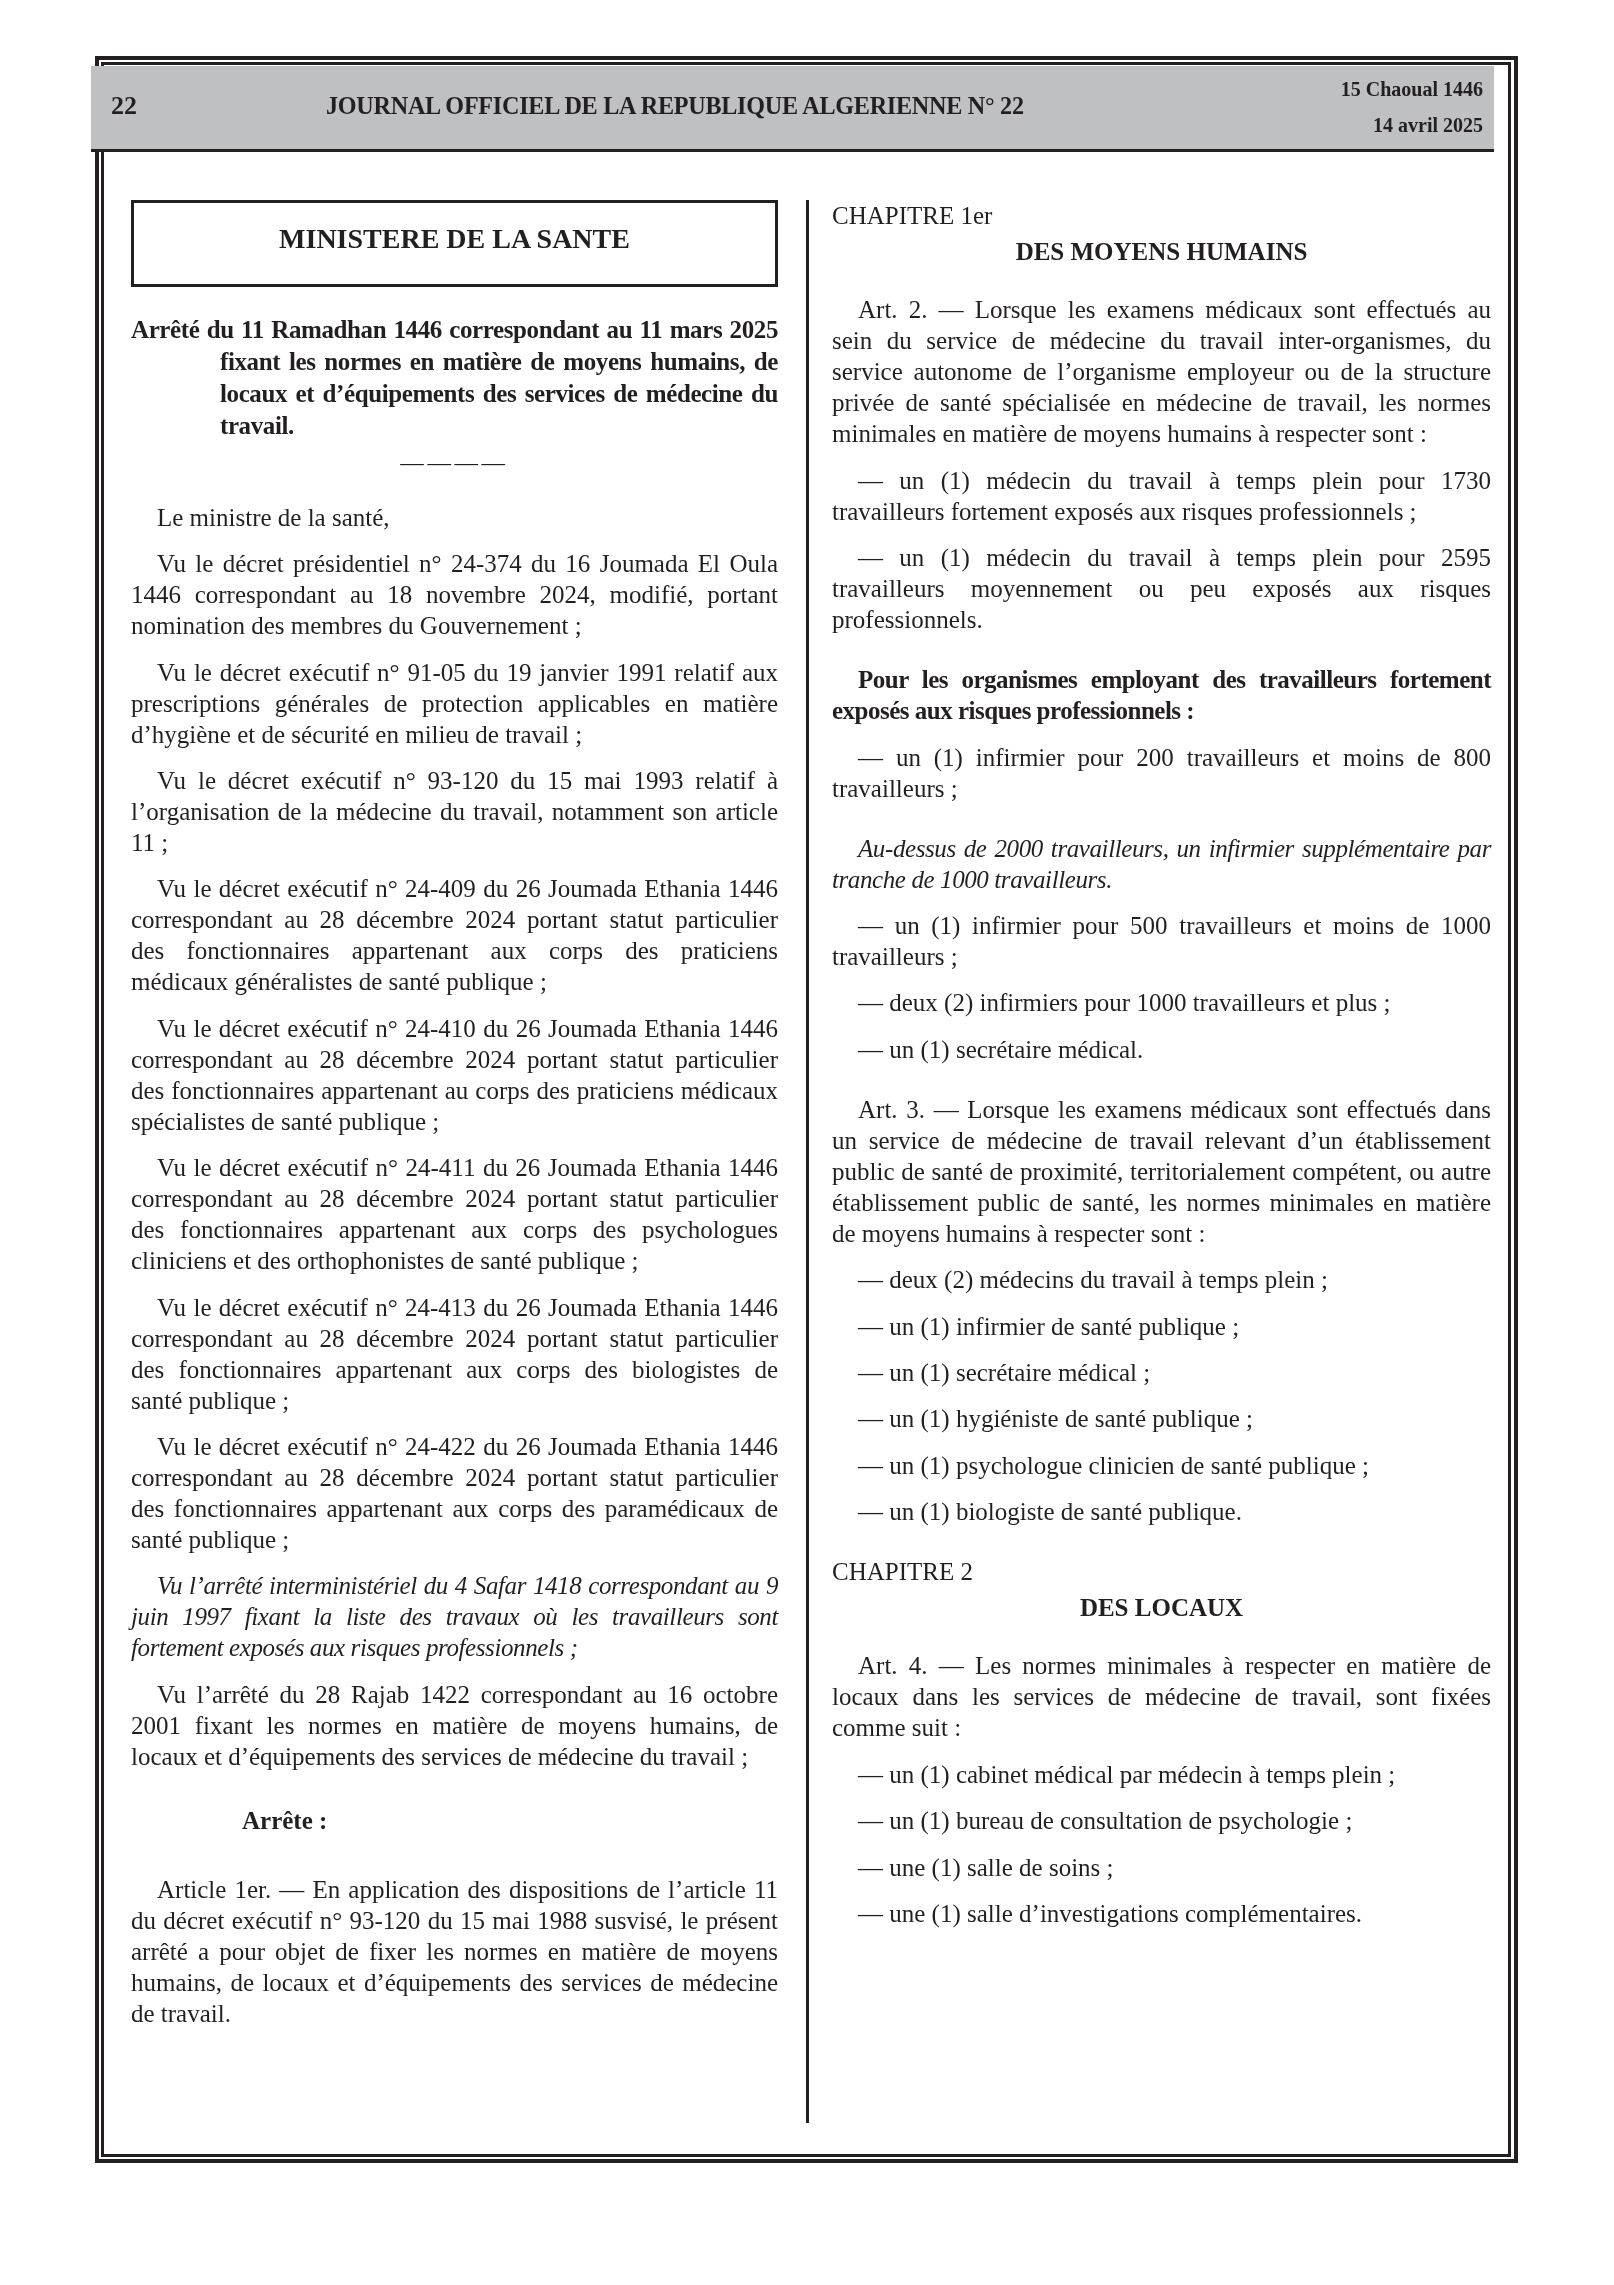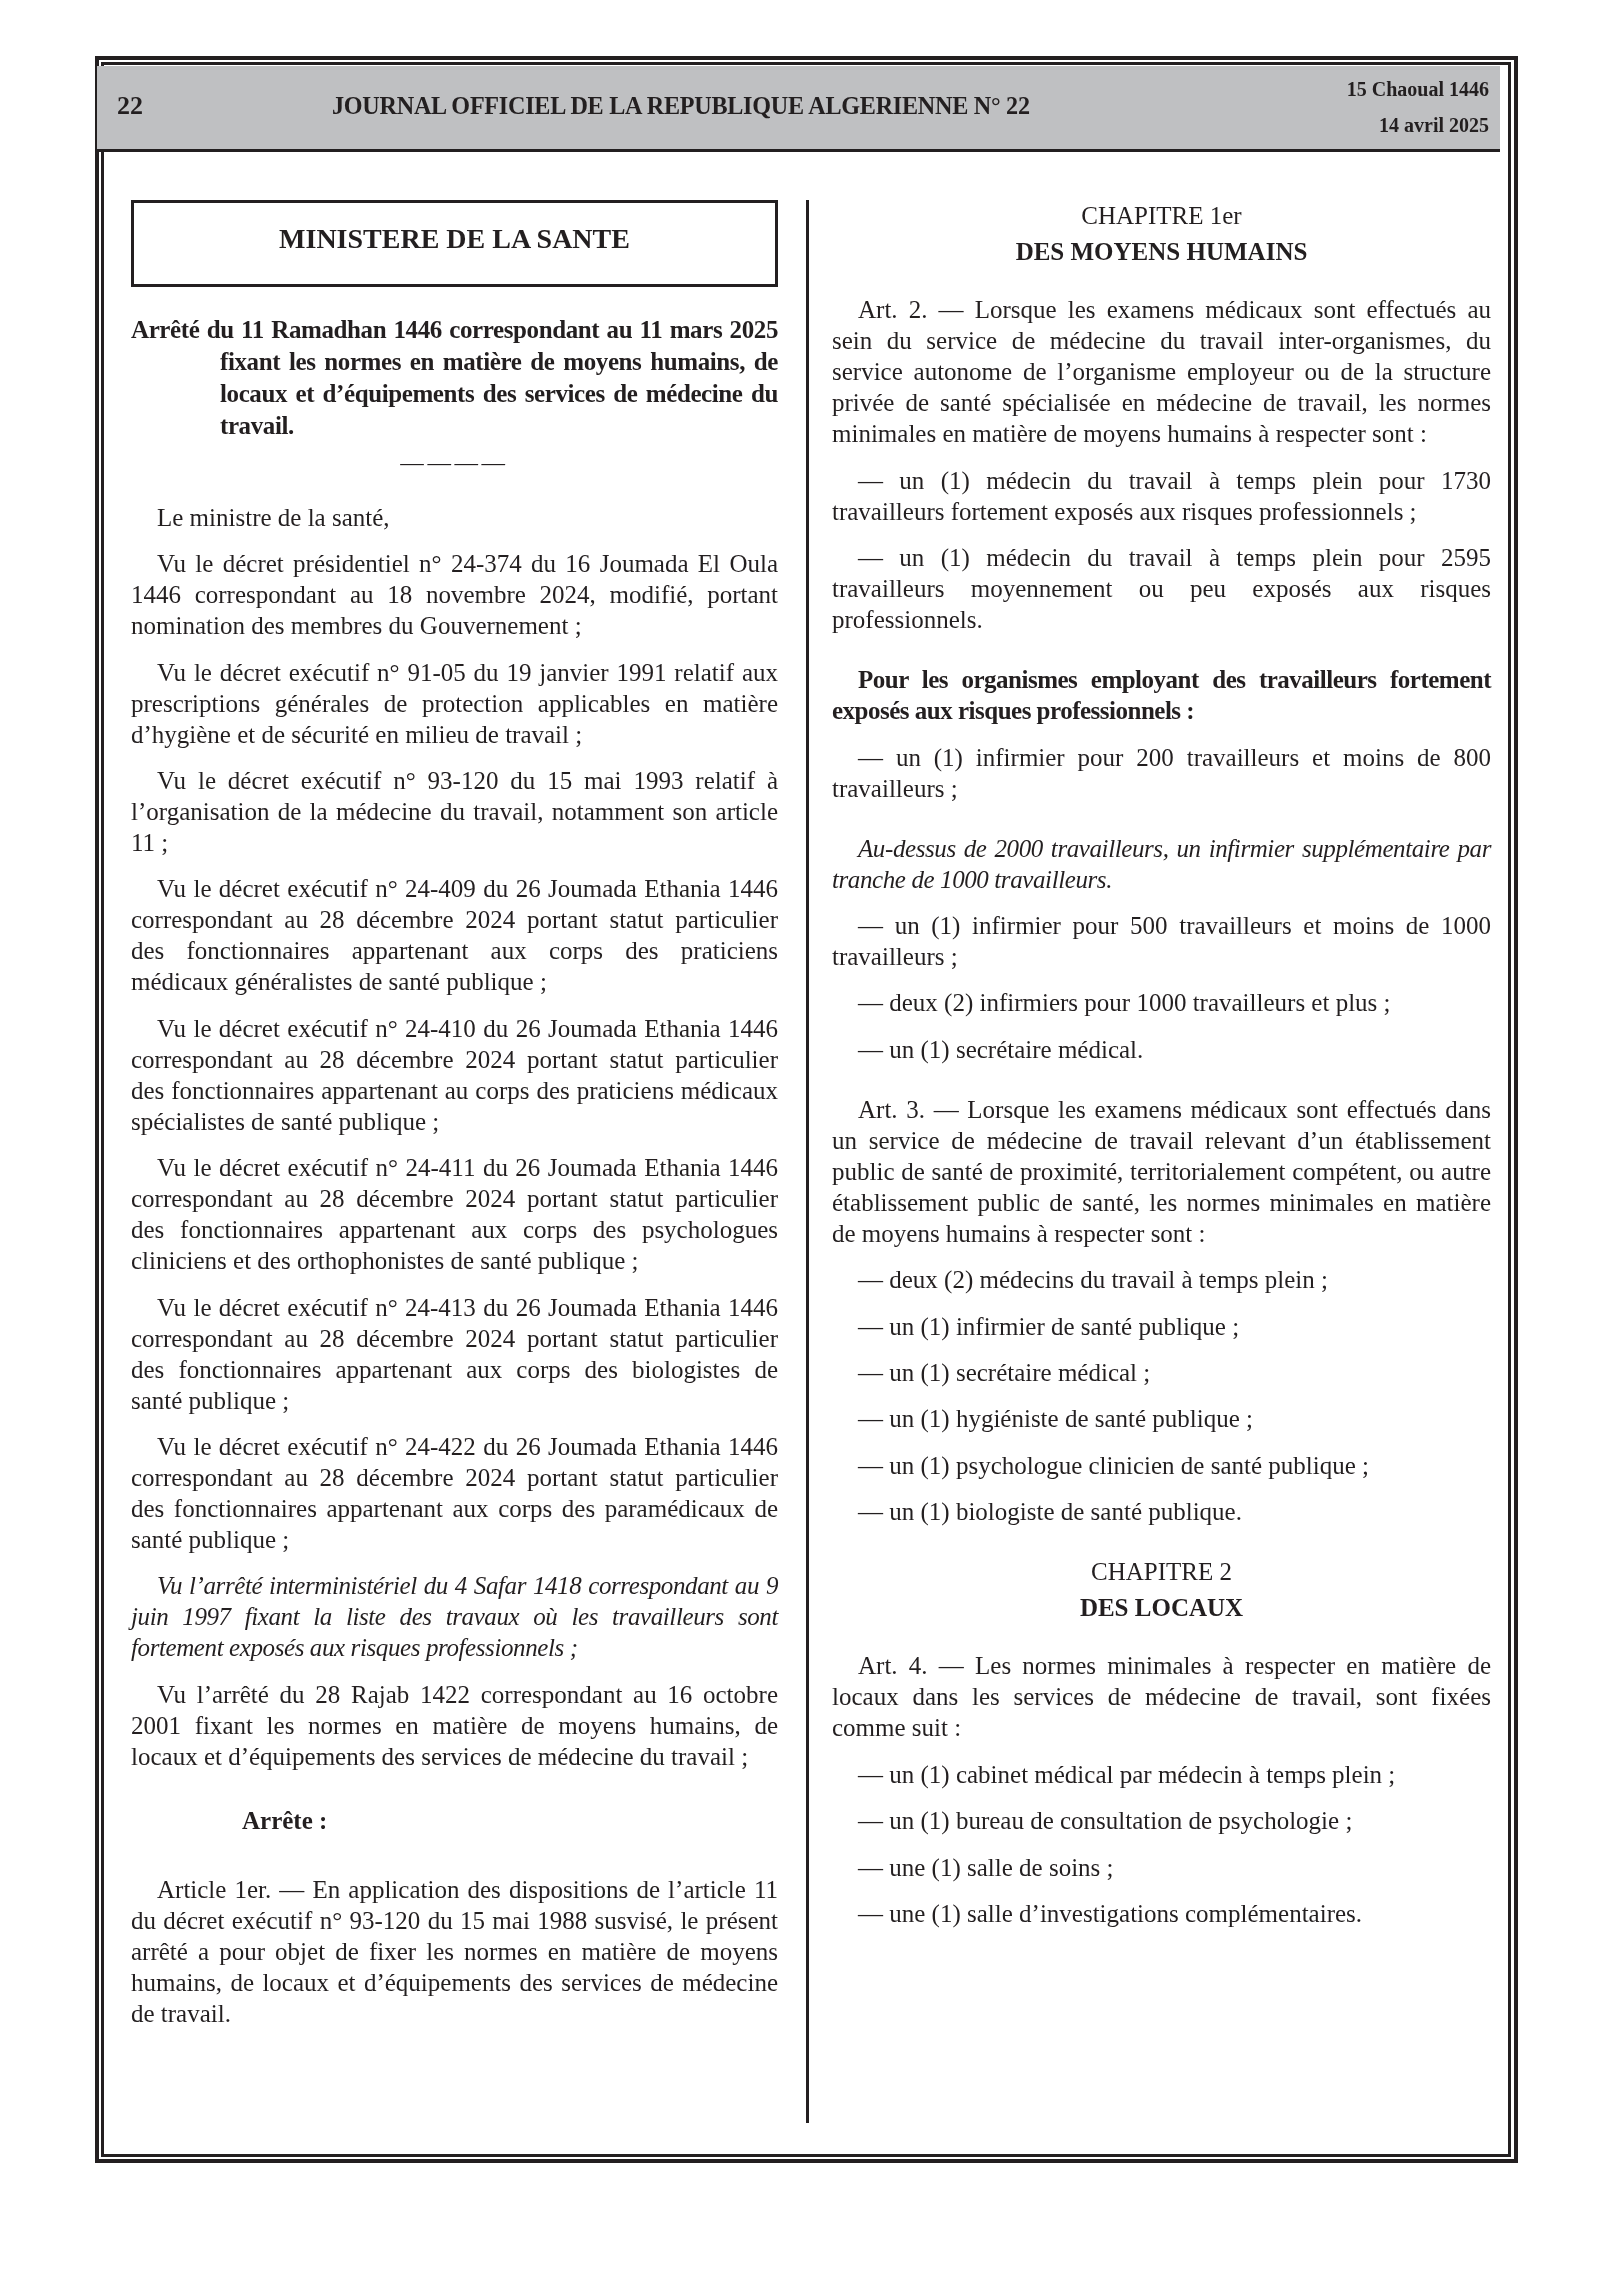--- a/index.html
+++ b/index.html
@@ -2,41 +2,41 @@
 <html style="font-size:14.5px"><head>
 <meta charset="utf-8">
 <style>
   html, body { margin:0; padding:0; background:#ffffff; }
   body { width:1615px; height:2285px; position:relative; overflow:hidden;
          font-family:"Liberation Serif", "DejaVu Serif", serif; color:#231f20; }
   .outer { position:absolute; left:95px; top:56px; width:1423px; height:2107px;
            border:4.5px solid #231f20; box-sizing:border-box; }
   .inner { position:absolute; left:101px; top:62px; width:1410px; height:2095px;
            border:3.6px solid #231f20; box-sizing:border-box; background:#fff; }
-  .header { position:absolute; left:97px; top:66px; width:1403px; height:83px;
+  .header { position:absolute; left:91px; top:66px; width:1403px; height:83px;
             background:#bfc0c2; border-bottom:3.6px solid #231f20; box-sizing:content-box; }
   .hdr-page { position:absolute; left:20px; top:25px; font-weight:bold; font-size:26px; }
   .hdr-title { position:absolute; left:235px; top:25px; font-weight:bold; font-size:26px;
                letter-spacing:-0.3px; transform:scaleX(0.93); transform-origin:left center; white-space:nowrap; }
   .hdr-date { position:absolute; right:11px; top:5.4px; text-align:right; font-weight:bold; font-size:20px; line-height:36px; }
 
   .col { position:absolute; top:200px; font-size:25px; line-height:31px; text-align:justify; }
   .col-left { left:131px; width:647px; }
   .col-right { left:832px; width:659px; }
   .divider { position:absolute; left:806px; top:200px; width:2.7px; height:1923px; background:#231f20; }
 
   .ministry-box { border:3.6px solid #231f20; height:87px; box-sizing:border-box;
                   display:flex; align-items:center; justify-content:center; margin-bottom:27px; }
   .ministry-box span { font-weight:bold; font-size:28px; position:relative; top:-5.4px; }
   .arrete-title { font-weight:bold; font-size:25px; line-height:32px; text-indent:-89px; padding-left:89px;
                   text-align:justify; letter-spacing:-0.4px; }
   .dashes { text-align:center; margin:5.4px 0 23.5px 0; letter-spacing:3.6px; font-size:23.5px; }
   p { margin:0 0 15.4px 0; text-indent:26px; }
   .arrete-label { font-weight:bold; text-indent:0; padding-left:111px; margin:33px 0 38px 0; }
-  .chapter { text-align:center; text-indent:0; margin:0 0 5.4px 0; }
+  .chapter { text-align:left; text-indent:0; margin:0 0 5.4px 0; }
   .chapter-title { text-align:center; text-indent:0; font-weight:bold; margin:0 0 27px 0; }
   .bold { font-weight:bold; letter-spacing:-0.5px; }
   .mt { margin-top:29px; }
   .cond { letter-spacing:-0.4px;font-style:italic; }
 </style>
 </head>
 <body>
 
 <div class="outer"></div>
 <div class="inner"></div>

